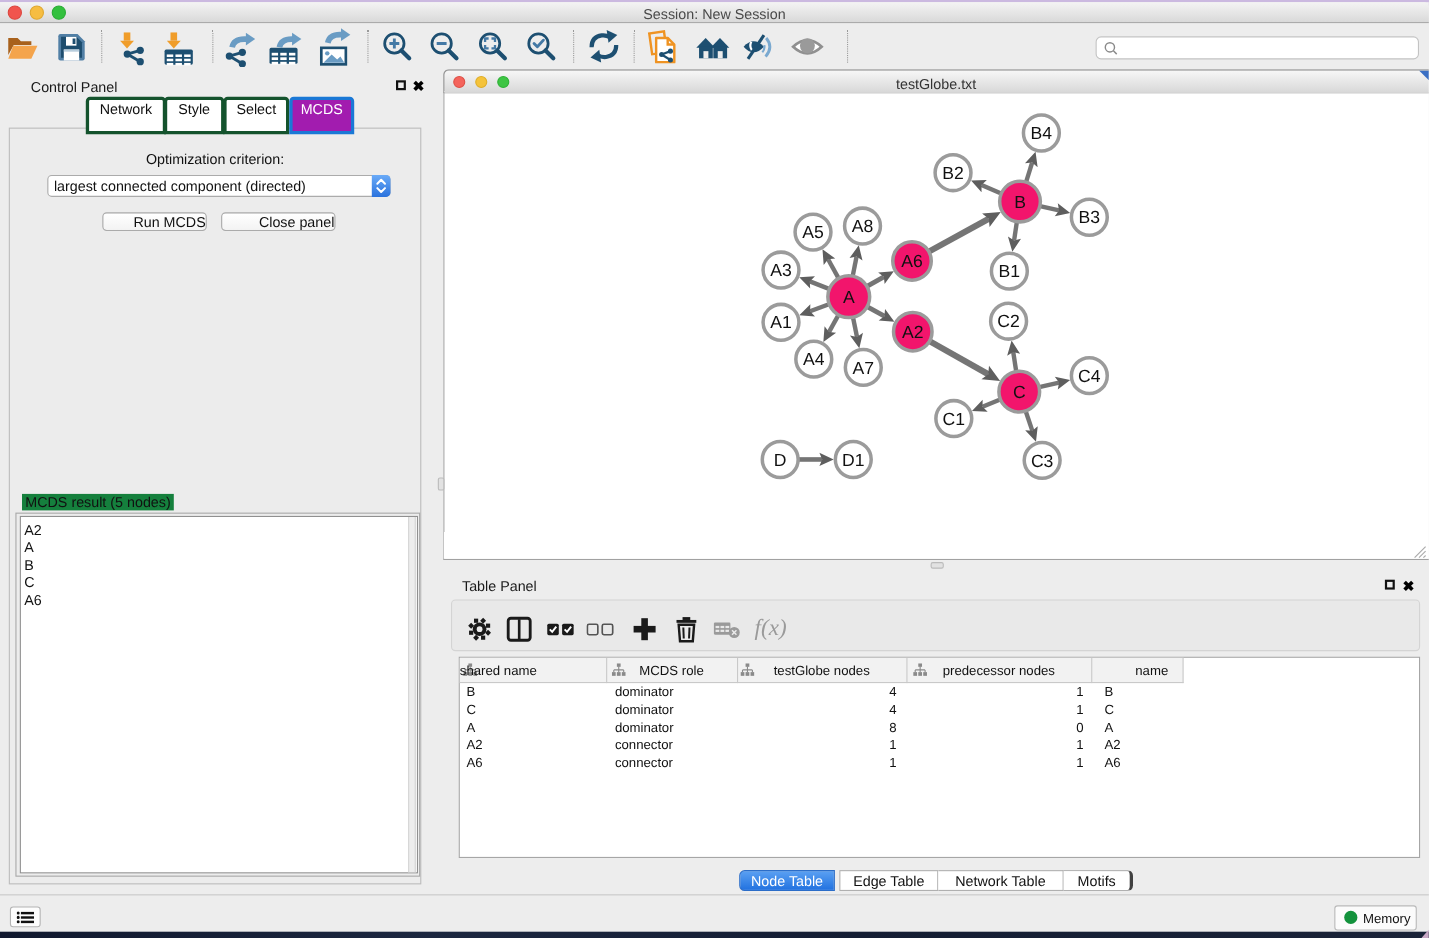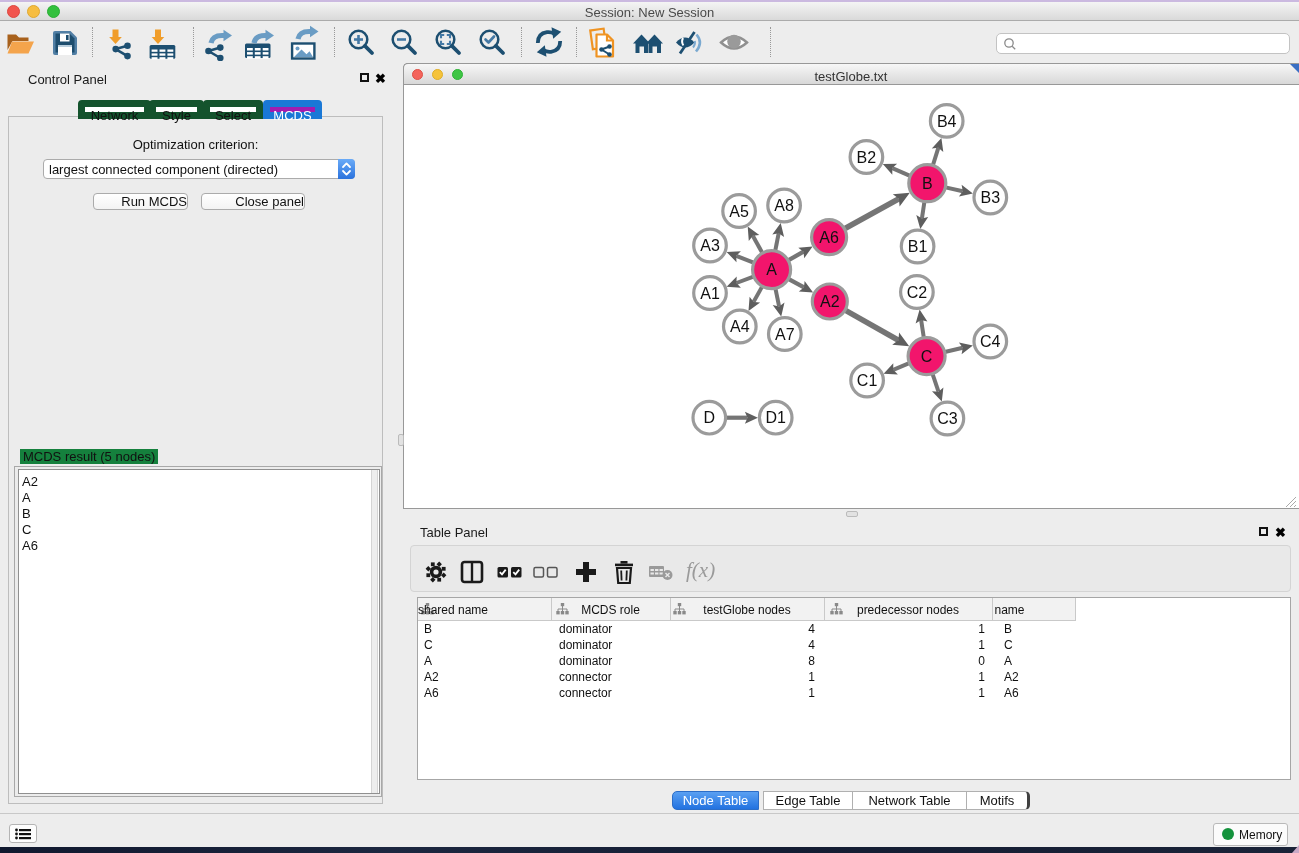--- a/index.html
+++ b/index.html
@@ -4,21 +4,21 @@
 *{margin:0;padding:0;box-sizing:border-box}
 body{width:1299px;height:853px;overflow:hidden;position:relative;
  font-family:"Liberation Sans",sans-serif;background:#ededed;-webkit-font-smoothing:antialiased}
 .abs{position:absolute}
 .titlebar{left:0;top:2px;width:1299px;height:19px;
  background:linear-gradient(#f4f4f4,#d9d9d9);border-bottom:1px solid #ababab}
 .light{border-radius:50%;position:absolute}
 .ttext{font-size:13px;color:#4a4a4a}
 .sep{border-left:1px dotted #999;width:0;height:30px;top:27px}
 .icon{position:absolute}
-.tabbtn{position:absolute;top:100px;height:19px;background:#fff;border:7px solid #14532d;
+.tabbtn{position:absolute;top:88px;height:34px;background:#fff;border:3px solid #14532d;
  border-radius:4px 4px 0 0;font-size:13px;color:#111;text-align:center;line-height:17px}
 .btn{position:absolute;background:linear-gradient(#ffffff,#f3f3f3);border:1px solid #ababab;
  border-radius:4px;font-size:13px;color:#111;text-align:right;line-height:15px}
 .hdrtxt{font-size:13px;color:#1a1a1a}
 .cell{position:absolute;font-size:12px;color:#111;white-space:nowrap}
 .btab{position:absolute;top:791px;height:19px;background:#fff;border-top:1px solid #b0b0b0;
  border-bottom:1px solid #b0b0b0;font-size:13px;color:#111;text-align:center;line-height:17px}
 </style></head>
 <body>
 
@@ -377,21 +377,21 @@
     <rect x="4.8" y="0" width="3.4" height="3.2" fill="#8a8a8a"></rect>
     <path d="M6.5 3 V6 M2 6 H11 M2 6 V8 M6.5 6 V8 M11 6 V8" stroke="#8a8a8a" stroke-width="1" fill="none"></path>
     <rect x="0.3" y="8" width="3.4" height="3.4" fill="#8a8a8a"></rect>
     <rect x="4.8" y="8" width="3.4" height="3.4" fill="#8a8a8a"></rect>
     <rect x="9.3" y="8" width="3.4" height="3.4" fill="#8a8a8a"></rect>
   </svg>
 <div class="cell" style="left:418px;top:603px;width:133px;text-align:left">shared name</div>
 <div class="cell" style="left:551px;top:603px;width:119px;text-align:center">MCDS role</div>
 <div class="cell" style="left:670px;top:603px;width:154px;text-align:center">testGlobe nodes</div>
 <div class="cell" style="left:824px;top:603px;width:168px;text-align:center">predecessor nodes</div>
-<div class="cell" style="left:968px;top:603px;width:83px;text-align:center">name</div>
+<div class="cell" style="left:1032px;top:603px;width:83px;text-align:left">name</div>
 <div class="abs" style="left:551.0px;top:598px;width:1px;height:23px;background:#c9c9c9"></div>
 <div class="abs" style="left:670.0px;top:598px;width:1px;height:23px;background:#c9c9c9"></div>
 <div class="abs" style="left:823.5px;top:598px;width:1px;height:23px;background:#c9c9c9"></div>
 <div class="abs" style="left:991.5px;top:598px;width:1px;height:23px;background:#c9c9c9"></div>
 <div class="abs" style="left:1074.5px;top:598px;width:1px;height:23px;background:#c9c9c9"></div>
 <div class="cell" style="left:424px;top:622px">B</div>
 <div class="cell" style="left:559px;top:622px">dominator</div>
 <div class="cell" style="left:700px;top:622px;width:115px;text-align:right">4</div>
 <div class="cell" style="left:870px;top:622px;width:115px;text-align:right">1</div>
 <div class="cell" style="left:1004px;top:622px">B</div>

